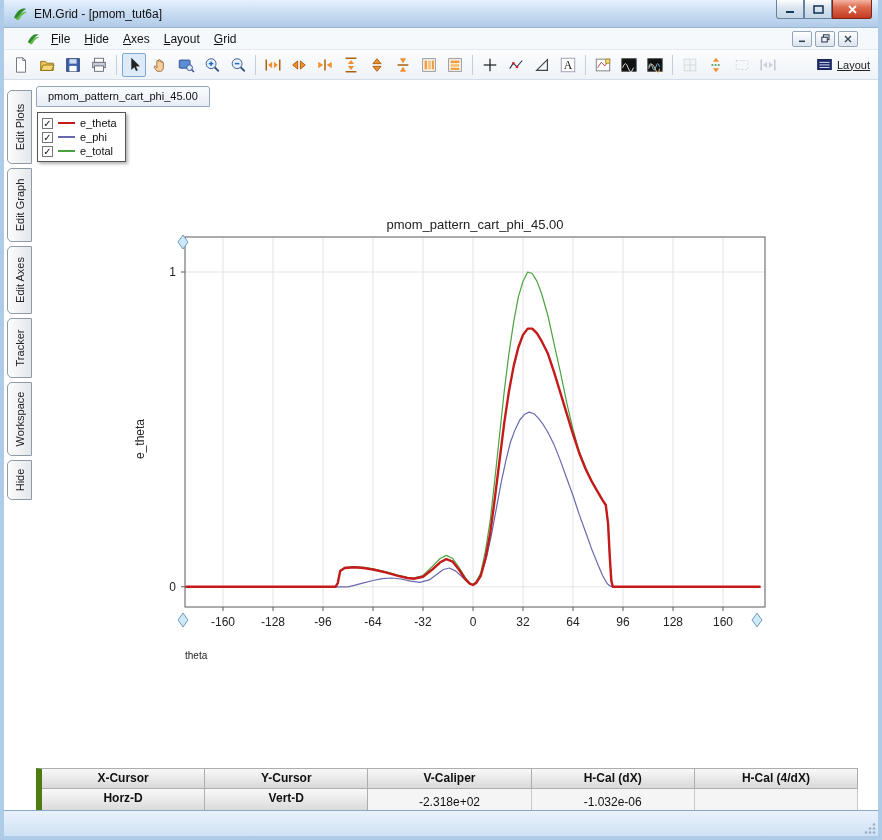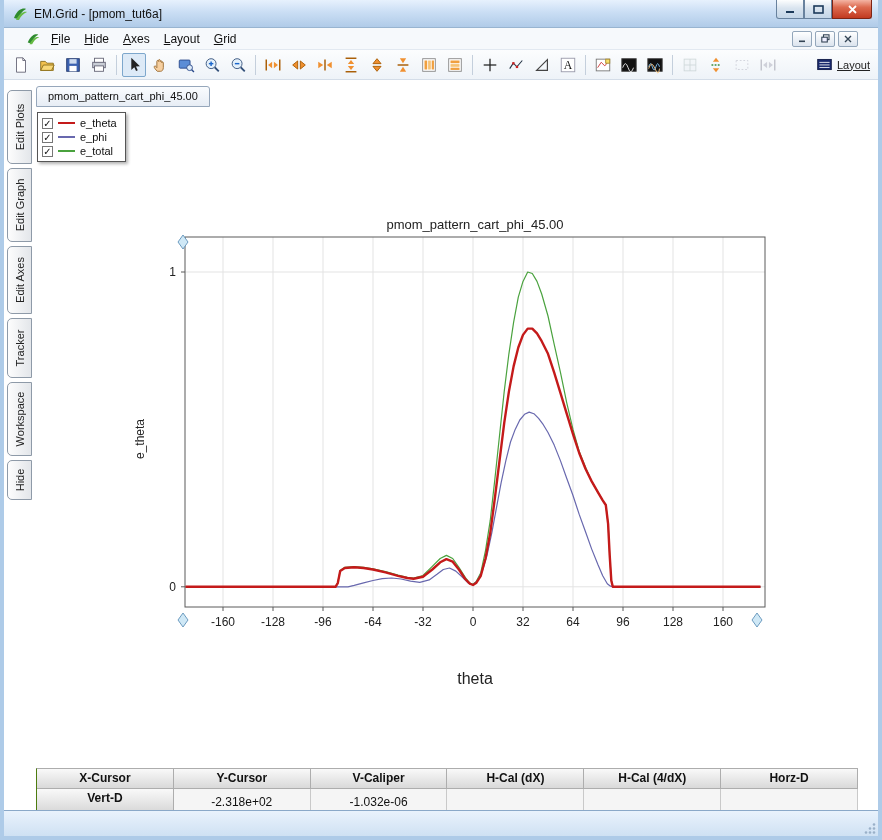--- a/index.html
+++ b/index.html
@@ -68,29 +68,29 @@
   .lg-row { display:flex; align-items:center; gap:5px; height:14px; }
   .cb { width:11px; height:11px; border:1px solid #777; background:#fff; font-size:10px;
         line-height:9px; text-align:center; color:#111; flex:0 0 auto; }
   .lg-line { width:17px; border-top:2px solid #000; flex:0 0 auto; }
   .lg-label { font-size:11px; color:#111; }
 
   .chart-title { position:absolute; left:151px; top:137px; width:580px; text-align:center;
                  font-size:13px; color:#222; }
   .ylabel { position:absolute; left:83px; top:352px; width:46px; height:14px; text-align:center;
             font-size:12px; color:#222; transform:rotate(-90deg); }
-  .xlabel { position:absolute; left:151px; top:590px; width:580px; text-align:center;
-            font-size:16px; color:#222; }
+  .xlabel { position:absolute; left:151px; top:570px; width:580px; text-align:left;
+            font-size:10px; color:#222; }
   .tick { font-size:12px; fill:#222; font-family:"Liberation Sans", sans-serif; }
 
   #chart-svg { position:absolute; left:0; top:0; }
 
   .cursor-table { position:absolute; left:2px; top:688px; width:822px;
-                  display:grid; grid-template-columns:repeat(6,1fr);
-                  border-left:1px solid #4d7c0f; border-top:1px solid #adadad; font-size:12px; }
+                  display:grid; grid-template-columns:repeat(5,1fr);
+                  border-left:6px solid #4d7c0f; border-top:1px solid #adadad; font-size:12px; }
   .ct-h { background:linear-gradient(#f9f9f9,#d9d9d9); border-right:1px solid #adadad;
           border-bottom:1px solid #adadad; text-align:center; padding:2px 0 3px; font-weight:bold; color:#111; }
   .ct-v { background:#f5f5f5; border-right:1px solid #c9c9c9; border-bottom:1px solid #adadad;
           text-align:center; padding:6px 0 2px; min-height:15px; color:#111; }
 
   
   .statusbar { height:26px; flex:0 0 auto; background:linear-gradient(#e9f2fc,#cfe1f3);
                border-top:1px solid #8aa8c8; position:relative; }
   .grip { position:absolute; right:1px; bottom:1px; }
 </style>

